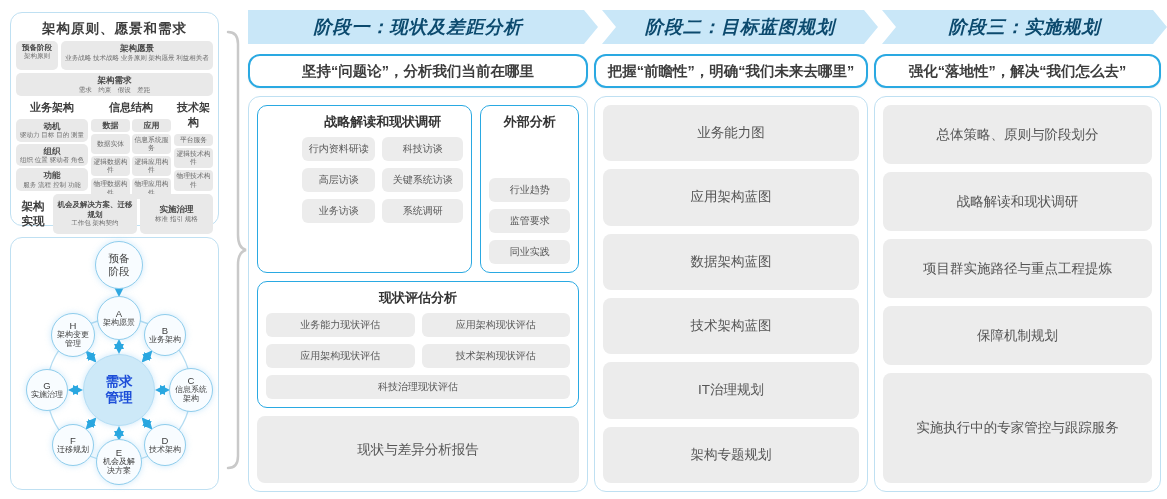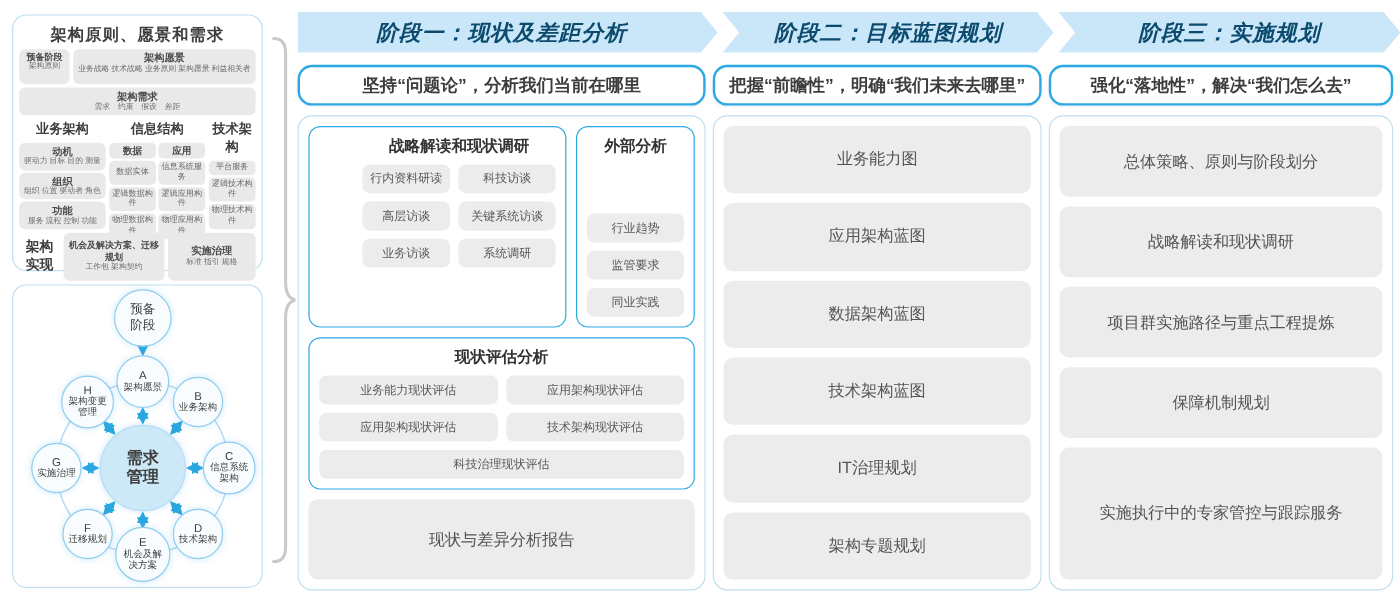--- a/index.html
+++ b/index.html
@@ -19,21 +19,21 @@
   .tricol .col { display:flex; flex-direction:column; gap:2px; }
   .minibox { background:#e9e9e9; border-radius:4px; text-align:center; font-size:6.8px; color:#6a6a6a; padding:2px 1px; line-height:1.2; display:flex; align-items:center; justify-content:center; flex:1; }
   .minihead { background:#e9e9e9; border-radius:4px; text-align:center; font-size:8px; font-weight:bold; color:#4a4a4a; padding:1px 0; }
   .impl-label { font-size:11.5px; font-weight:bold; color:#3d3d3d; line-height:1.25; display:flex; align-items:center; text-align:center; }
 
   
   #left-bottom { left:10px; top:237px; width:209px; height:253px; }
   .adm-node { position:absolute; border-radius:50%; background:#f8fcff; border:1.2px solid #8fcdec; box-shadow:0 0 6px rgba(110,190,240,.35); display:flex; flex-direction:column; align-items:center; justify-content:center; text-align:center; z-index:2; color:#3f3f3f; overflow:visible; }
   .adm-node .letter { font-size:9.5px; line-height:1.05; }
   .adm-node .nlabel { font-size:8px; line-height:1.12; }
-  #adm-center { background:#cde9f8; border:1px solid #b4ddf4; font-size:13.5px; font-weight:bold; line-height:1.2; color:#404040; }
+  #adm-center { background:#cde9f8; border:1px solid #b4ddf4; font-size:13.5px; font-weight:bold; line-height:1.2; color:#1d4ed8; }
   #adm-prep { font-size:10.5px; line-height:1.2; color:#3f3f3f; font-weight:500; }
   #adm-svg { position:absolute; left:0; top:0; z-index:1; }
 
   
   #brace { position:absolute; left:218px; top:30px; }
 
   
   .band { position:absolute; top:10px; height:34px; background:#c9e7f8; display:flex; align-items:center; justify-content:center; }
   .band.pt { clip-path:polygon(0 0, calc(100% - 14px) 0, 100% 50%, calc(100% - 14px) 100%, 0 100%); }
   .band.np { clip-path:polygon(0 0, calc(100% - 14px) 0, 100% 50%, calc(100% - 14px) 100%, 0 100%, 14px 50%); }

